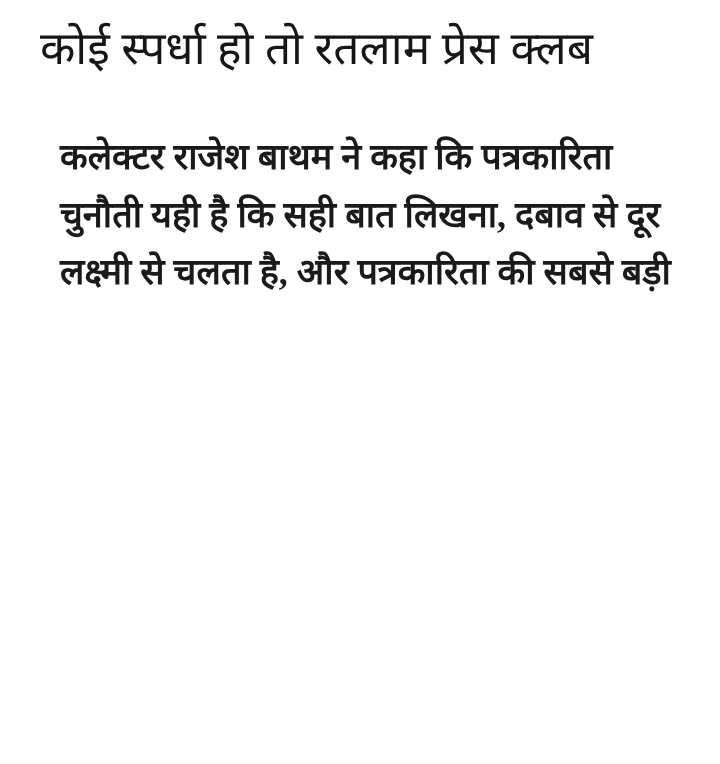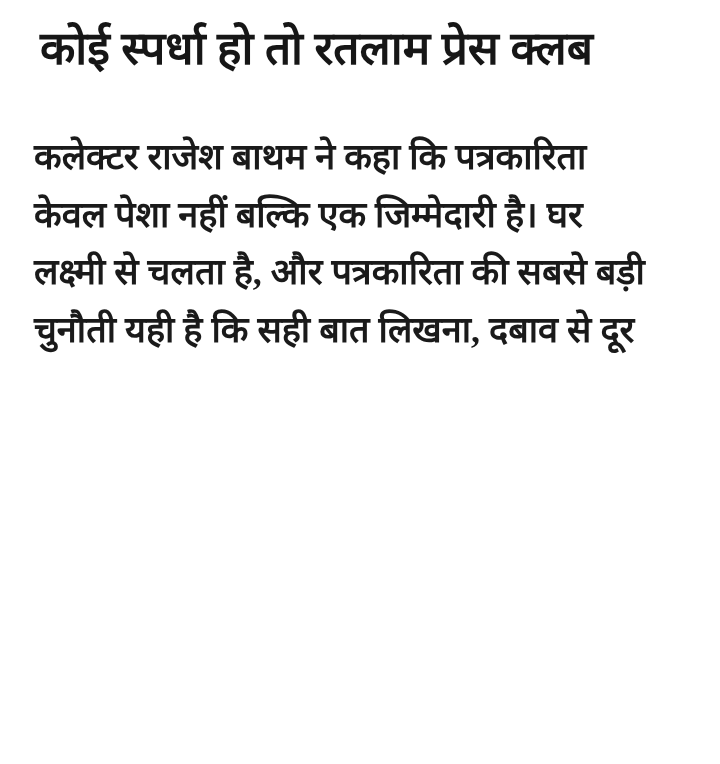--- a/index.html
+++ b/index.html
@@ -15,31 +15,31 @@
     overflow: hidden;
     font-family: "Liberation Serif", serif;
     color: #1a1a1a;
     box-sizing: border-box;
   }
   .headline {
     margin: 0;
     padding: 10px 38px 0 40px;
     font-size: 46px;
     line-height: 77px;
-    font-weight: 700;
+    font-weight: 400;
     color: #161616;
     letter-spacing: 0px;
   }
   .headline .hl {
     display: block;
     white-space: nowrap;
   }
   .article-body {
     margin-top: 42px;
-    padding: 0 30px 0 34px;
+    padding: 0 30px 0 60px;
     font-size: 36px;
     line-height: 57.5px;
     font-weight: 600;
     color: #1a1a1a;
   }
   .article-body .bl {
     display: block;
     white-space: nowrap;
   }
 </style>
@@ -47,18 +47,17 @@
 <body>
 
 <div class="page">
 
   <h1 class="headline">
     <span class="hl">कोई स्पर्धा हो तो रतलाम प्रेस क्लब</span>
   </h1>
 
   <div class="article-body">
     <span class="bl">कलेक्टर राजेश बाथम ने कहा कि पत्रकारिता</span>
-    <span class="bl">केवल पेशा नहीं बल्कि एक जिम्मेदारी है। घर</span>
+    <span class="bl">चुनौती यही है कि सही बात लिखना, दबाव से दूर</span>
     <span class="bl">लक्ष्मी से चलता है, और पत्रकारिता की सबसे बड़ी</span>
-    <span class="bl">चुनौती यही है कि सही बात लिखना, दबाव से दूर</span>
   </div>
 
 </div>
 
 </body></html>

